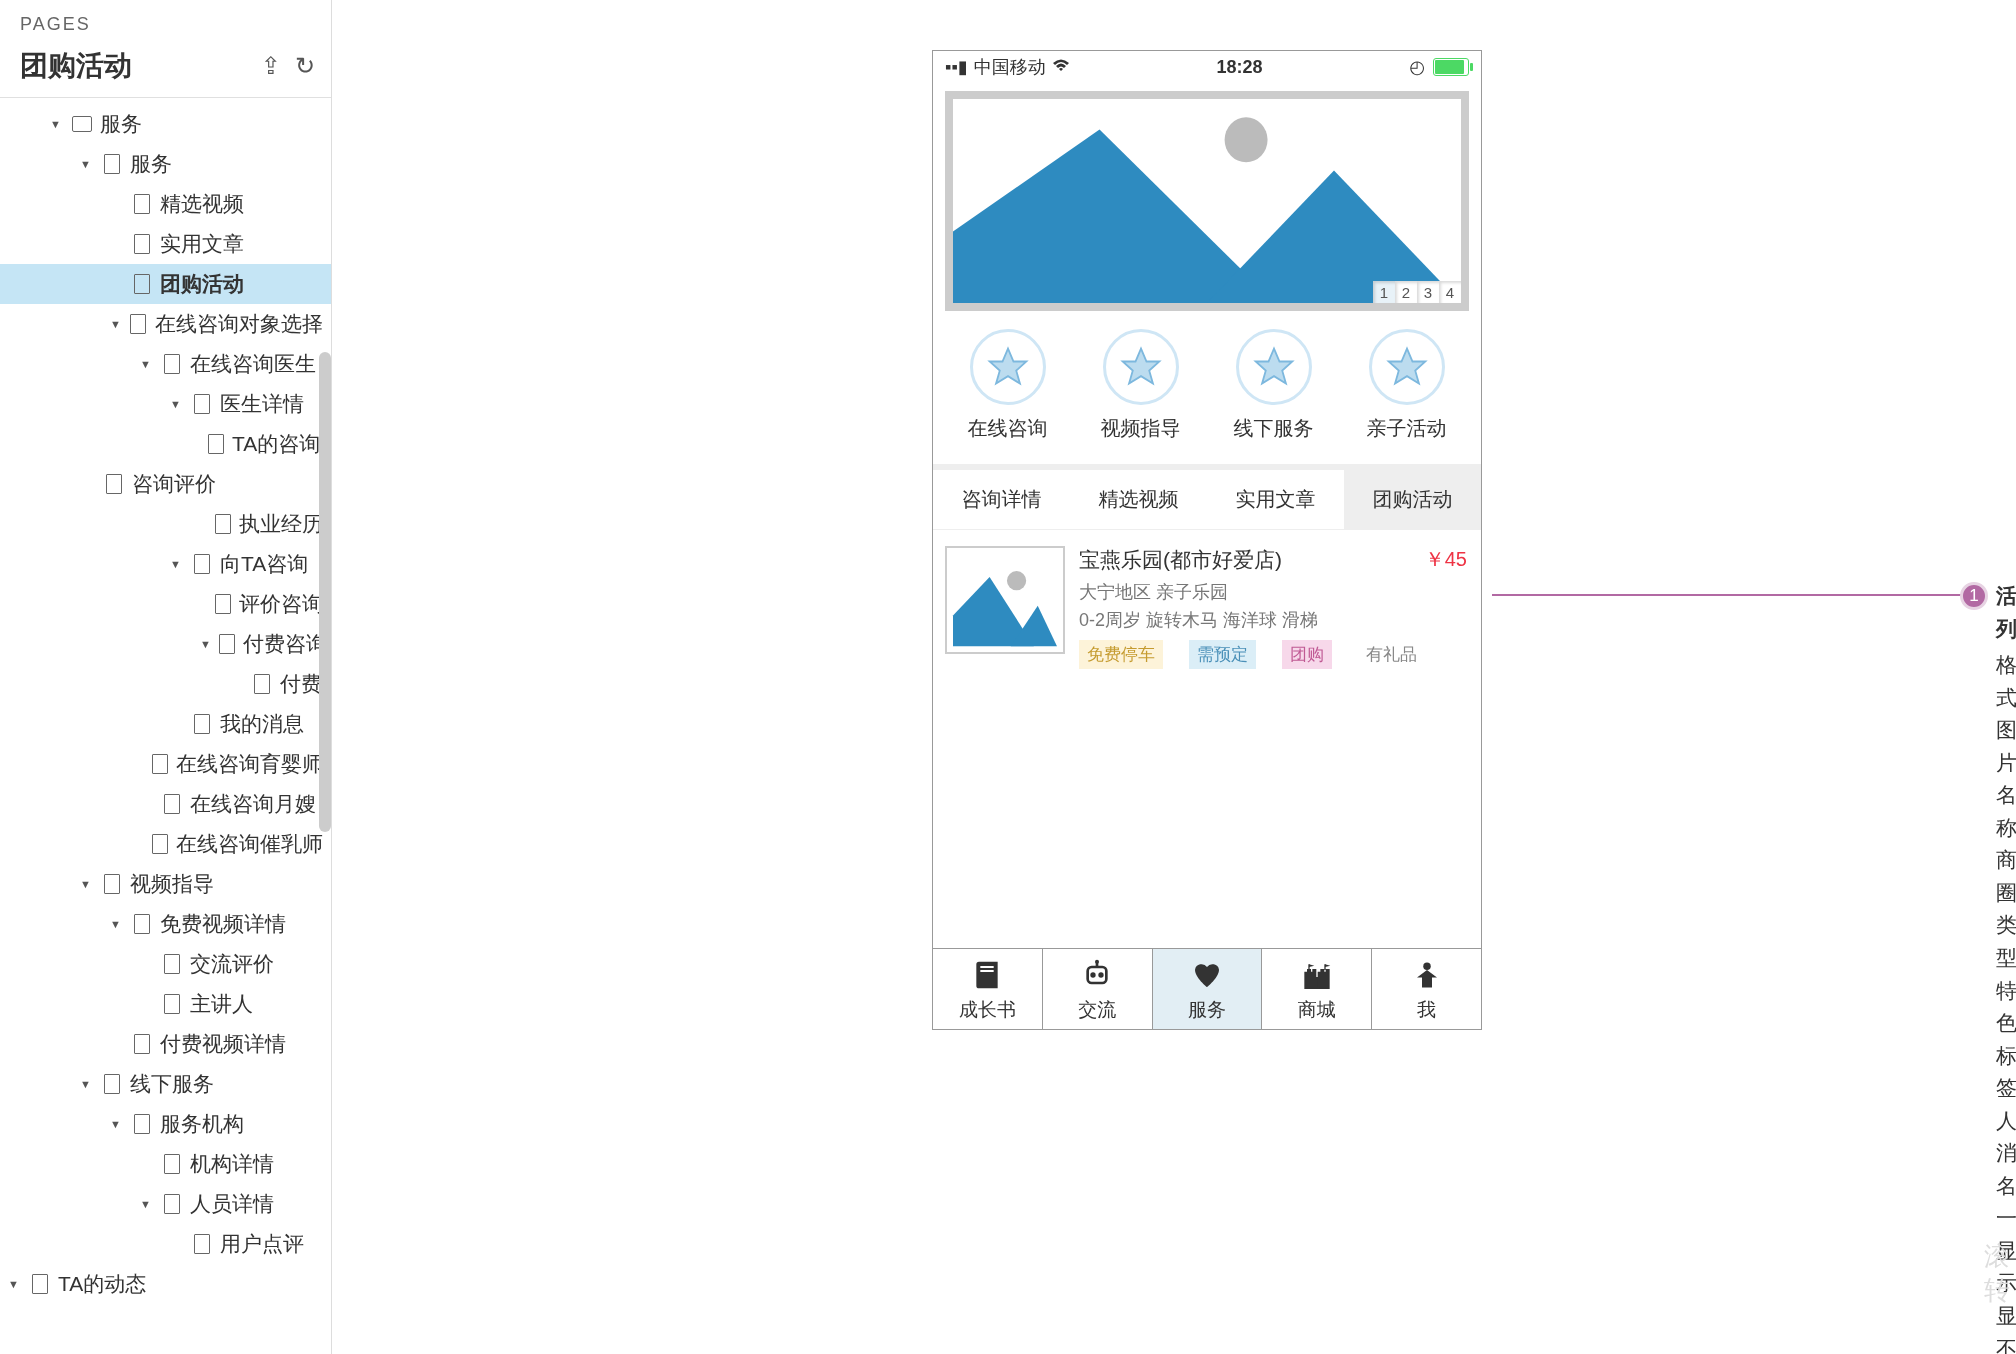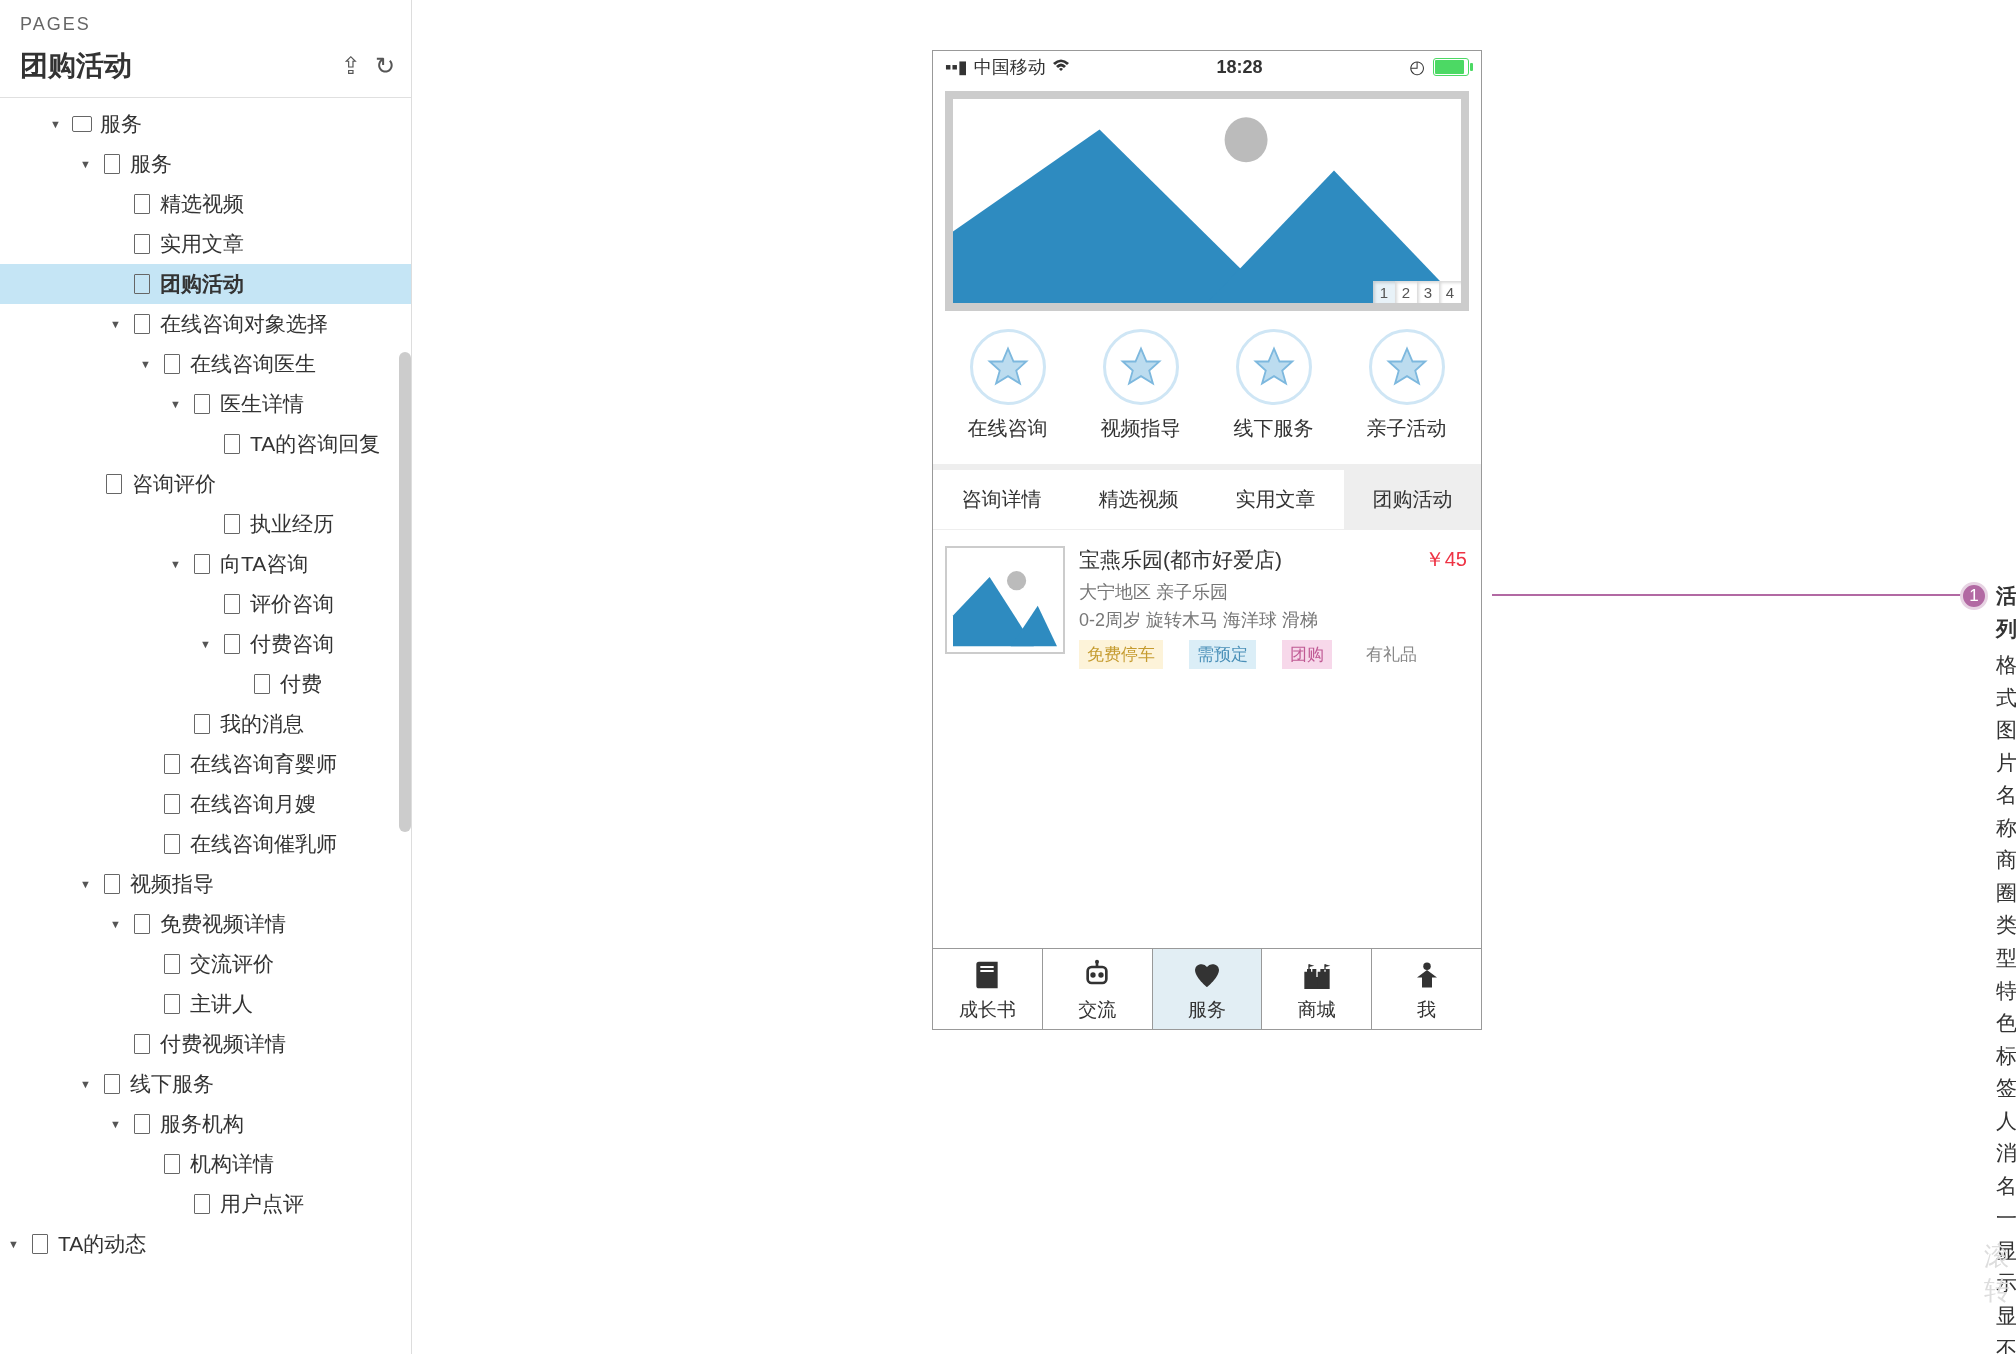--- a/index.html
+++ b/index.html
@@ -1,18 +1,18 @@
 <!DOCTYPE html>
 <html><head>
 <meta charset="utf-8">
 <style>
 *{margin:0;padding:0;box-sizing:border-box;font-family:-apple-system,"PingFang SC","Microsoft YaHei",sans-serif;}
 body{background:#fff;width:2016px;height:1354px;overflow:hidden;position:relative;}
 
-.sidebar{position:absolute;left:0;top:0;width:412px;height:1354px;background:#fff;border-right:1px solid #ddd;}
+.sidebar{position:absolute;left:0;top:0;width:332px;height:1354px;background:#fff;border-right:1px solid #ddd;}
 .pages-label{font-size:18px;letter-spacing:2px;color:#666;padding:14px 20px 8px;}
 .page-title-row{display:flex;align-items:center;justify-content:space-between;padding:4px 16px 12px 20px;}
 .page-title{font-size:28px;font-weight:600;color:#333;}
 .title-icons{display:flex;gap:14px;color:#555;}
 .title-icons span{font-size:24px;cursor:pointer;}
 .tree{border-top:1px solid #e0e0e0;padding-top:6px;font-size:21px;color:#333;overflow-y:auto;height:1240px;}
 .tree-scroll{position:absolute;right:0;top:352px;width:12px;height:480px;background:#ccc;border-radius:6px;}
 .tree-item{display:flex;align-items:center;padding:6px 8px;gap:8px;cursor:pointer;white-space:nowrap;}
 .tree-item.active{background:#c5e5f5;font-weight:600;}
 .arrow{width:14px;display:inline-block;color:#555;font-size:14px;transform:translateY(-1px);}
@@ -209,20 +209,25 @@
       <div class="tree-item" style="padding-left: 110px;">
         <span class="arrow open"></span>
         <span class="page-icon"></span>
         <span>服务机构</span>
       </div>
       <div class="tree-item" style="padding-left: 140px;">
         <span class="arrow "></span>
         <span class="page-icon"></span>
         <span>机构详情</span>
       </div>
+      <div class="tree-item" style="padding-left: 140px;">
+        <span class="arrow open"></span>
+        <span class="page-icon"></span>
+        <span>人员详情</span>
+      </div>
       <div class="tree-item" style="padding-left: 170px;">
         <span class="arrow "></span>
         <span class="page-icon"></span>
         <span>用户点评</span>
       </div>
       <div class="tree-item" style="">
         <span class="arrow open"></span>
         <span class="page-icon"></span>
         <span>TA的动态</span>
       </div>

